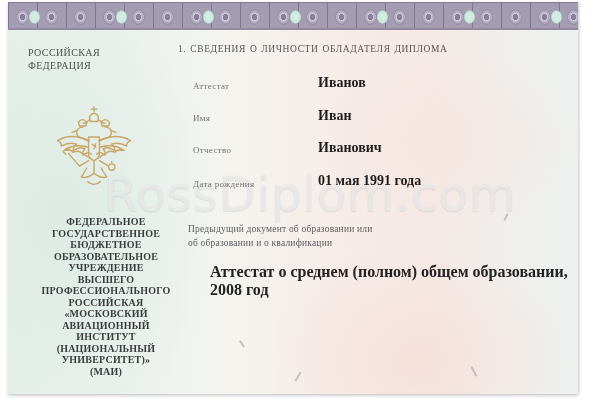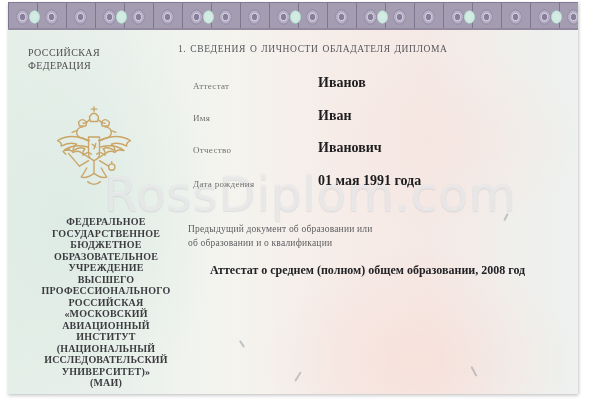--- a/index.html
+++ b/index.html
@@ -64,21 +64,21 @@
     font-size:14px;font-weight:bold;color:#1d1d1f;z-index:2;
   }
   .lbl-0{top:79px}.lbl-1{top:111px}.lbl-2{top:143px}.lbl-3{top:177px}
   .val-0{top:73px}.val-1{top:106px}.val-2{top:138px}.val-3{top:171px}
   .prev-label{
     position:absolute;left:180px;top:221px;width:280px;
     font-size:9.5px;line-height:13.5px;color:#5d5d60;letter-spacing:.2px;z-index:2;
   }
   .prev-value{
     position:absolute;left:202px;top:261px;width:360px;
-    font-size:12px;font-weight:bold;color:#222226;z-index:2;
+    font-size:16px;font-weight:bold;color:#222226;z-index:2;
   }
   .watermark{
     position:absolute;left:96px;top:164px;width:480px;
     font-family:"DejaVu Sans","Liberation Sans",sans-serif;
     font-size:48px;font-weight:normal;letter-spacing:1px;
     color:rgba(255,255,255,.58);
     text-shadow:0 0 1px rgba(140,140,150,.30), 0 1px 1px rgba(150,150,160,.18);
     z-index:1;white-space:nowrap;
   }
   .scratch{
@@ -138,21 +138,20 @@
     <div>БЮДЖЕТНОЕ</div>
     <div>ОБРАЗОВАТЕЛЬНОЕ</div>
     <div>УЧРЕЖДЕНИЕ</div>
     <div>ВЫСШЕГО</div>
     <div>ПРОФЕССИОНАЛЬНОГО</div>
     <div>РОССИЙСКАЯ</div>
     <div>«МОСКОВСКИЙ</div>
     <div>АВИАЦИОННЫЙ</div>
     <div>ИНСТИТУТ</div>
     <div>(НАЦИОНАЛЬНЫЙ</div>
-    <div>ИССЛЕДОВАТЕЛЬСКИЙ</div>
     <div>УНИВЕРСИТЕТ)»</div>
     <div>(МАИ)</div>
   </div>
 
   <div class="section-title">1. СВЕДЕНИЯ О ЛИЧНОСТИ ОБЛАДАТЕЛЯ ДИПЛОМА</div>
 
   <div class="field-label lbl-0">Аттестат</div>
   <div class="field-value val-0">Иванов</div>
 
   <div class="field-label lbl-1">Имя</div>

